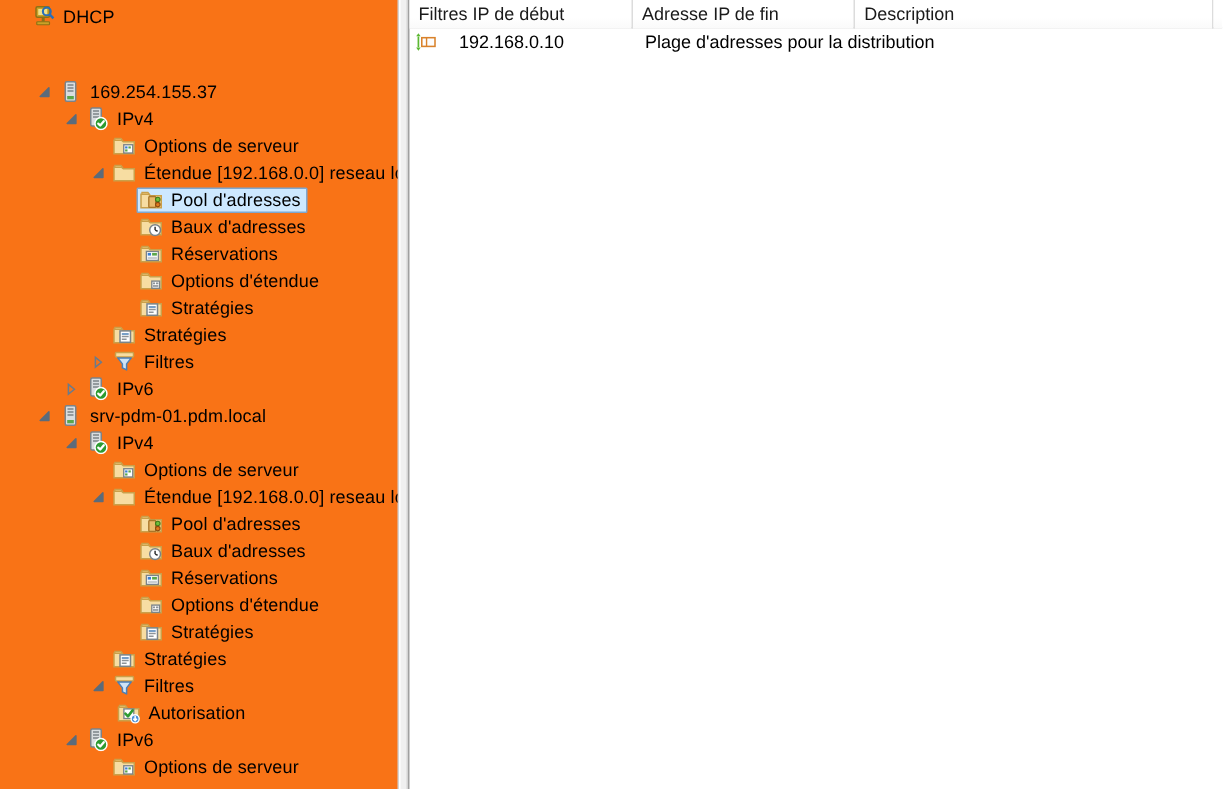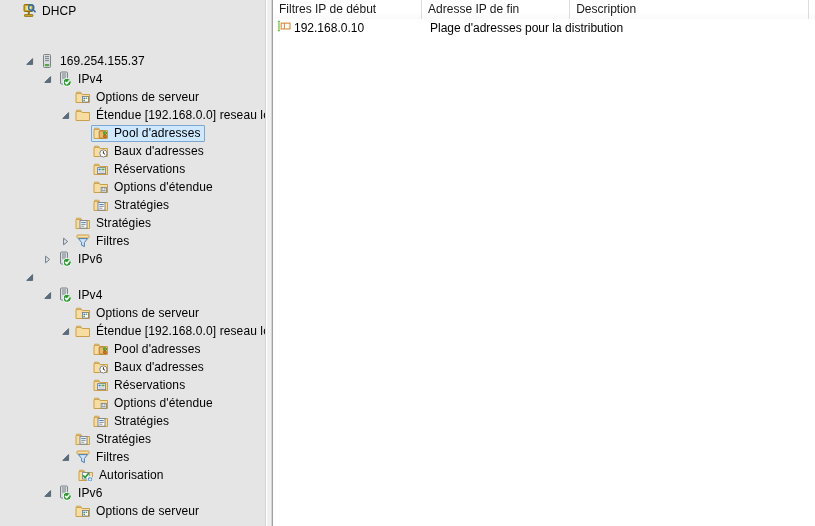--- a/index.html
+++ b/index.html
@@ -14,21 +14,21 @@
     position: relative;
     width: 815px; height: 526px;
     display: flex;
     background: #ffffff;
   }
 
   
   #tree-pane {
     width: 266px;
     height: 526px;
-    background: #e5e5e5;
+    background: #f97316;
     position: relative;
     overflow: hidden;
     border-right: 1px solid #d4d4d4;
   }
   #tree-root {
     padding-top: 2px;
   }
   .tree-row {
     position: relative;
     height: 18px;
@@ -122,20 +122,22 @@
     font-size: 12px;
     color: #000;
   }
   .lv-td {
     height: 18px;
     line-height: 18px;
     font-size: 12px;
     white-space: nowrap;
     overflow: hidden;
     display: flex;
+    align-items: center;
+    gap: 12px;
   }
   .lv-td.c0 { width: 151px; padding-left: 3px; }
   .lv-td.c1 { width: 150px; padding-left: 6px; }
   .lv-td.c2 { width: 242px; padding-left: 6px; }
   .lv-td .cell-ico {
     width: 16px; min-width: 16px; height: 14px;
     margin-right: 2px;
     position: relative;
   }
   .lv-td .cell-ico svg { display: block; }
@@ -362,20 +364,32 @@
               </svg>
             </span>
             <span class="label">IPv6</span>
           </span>
         </div>
         <div class="tree-row" style="padding-left: 21px;">
           <span class="twisty">
             <svg width="9" height="9" viewBox="0 0 9 9">
               <path d="M7.6 1.6 L7.6 7.4 L1.8 7.4 Z" fill="#5b6b7b" stroke="#5b6b7b" stroke-width="1" stroke-linejoin="round"></path>
             </svg>
+          </span>
+          <span class="sel-wrap">
+            <span class="ico">
+              <svg width="16" height="16" viewBox="0 0 16 16">
+                <rect x="4.5" y="1.5" width="7" height="13" rx="1" fill="#d9dde0" stroke="#7b8389" stroke-width="1"></rect>
+                <line x1="6" y1="3.6" x2="10" y2="3.6" stroke="#7b8389" stroke-width="1"></line>
+                <line x1="6" y1="5.6" x2="10" y2="5.6" stroke="#7b8389" stroke-width="1"></line>
+                <line x1="6" y1="7.6" x2="10" y2="7.6" stroke="#7b8389" stroke-width="1"></line>
+                <rect x="5.8" y="11" width="4.4" height="2.2" fill="#5aa64a"></rect>
+              </svg>
+            </span>
+            <span class="label">srv-pdm-01.pdm.local</span>
           </span>
         </div>
         <div class="tree-row" style="padding-left: 39px;">
           <span class="twisty">
             <svg width="9" height="9" viewBox="0 0 9 9">
               <path d="M7.6 1.6 L7.6 7.4 L1.8 7.4 Z" fill="#5b6b7b" stroke="#5b6b7b" stroke-width="1" stroke-linejoin="round"></path>
             </svg>
           </span>
           <span class="sel-wrap">
             <span class="ico">

